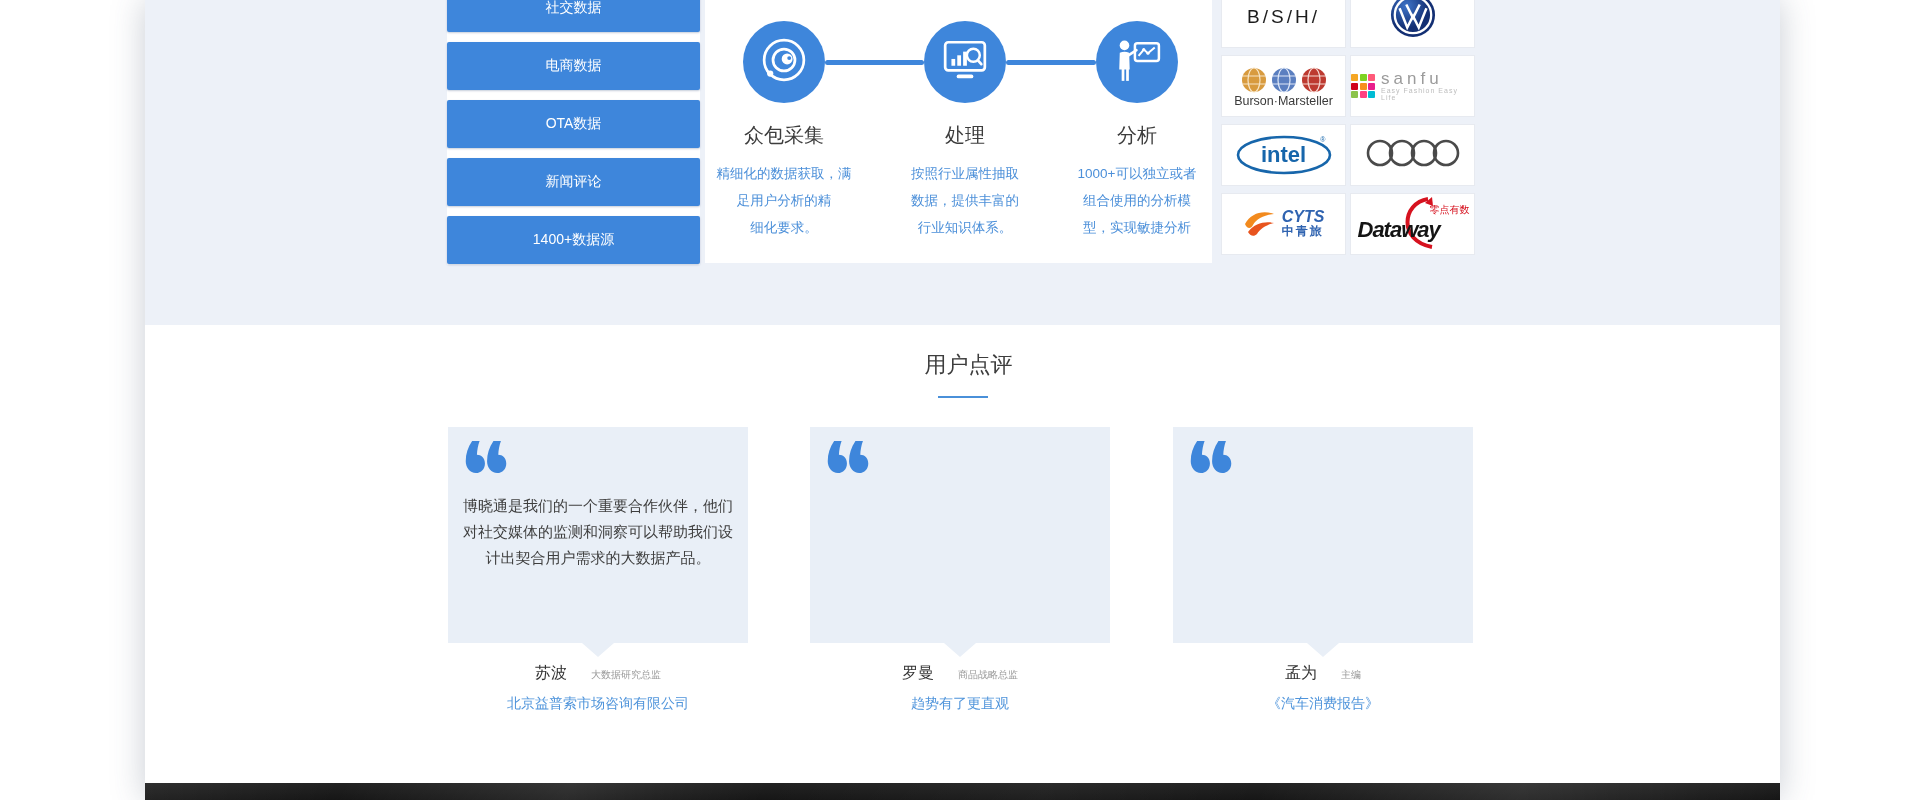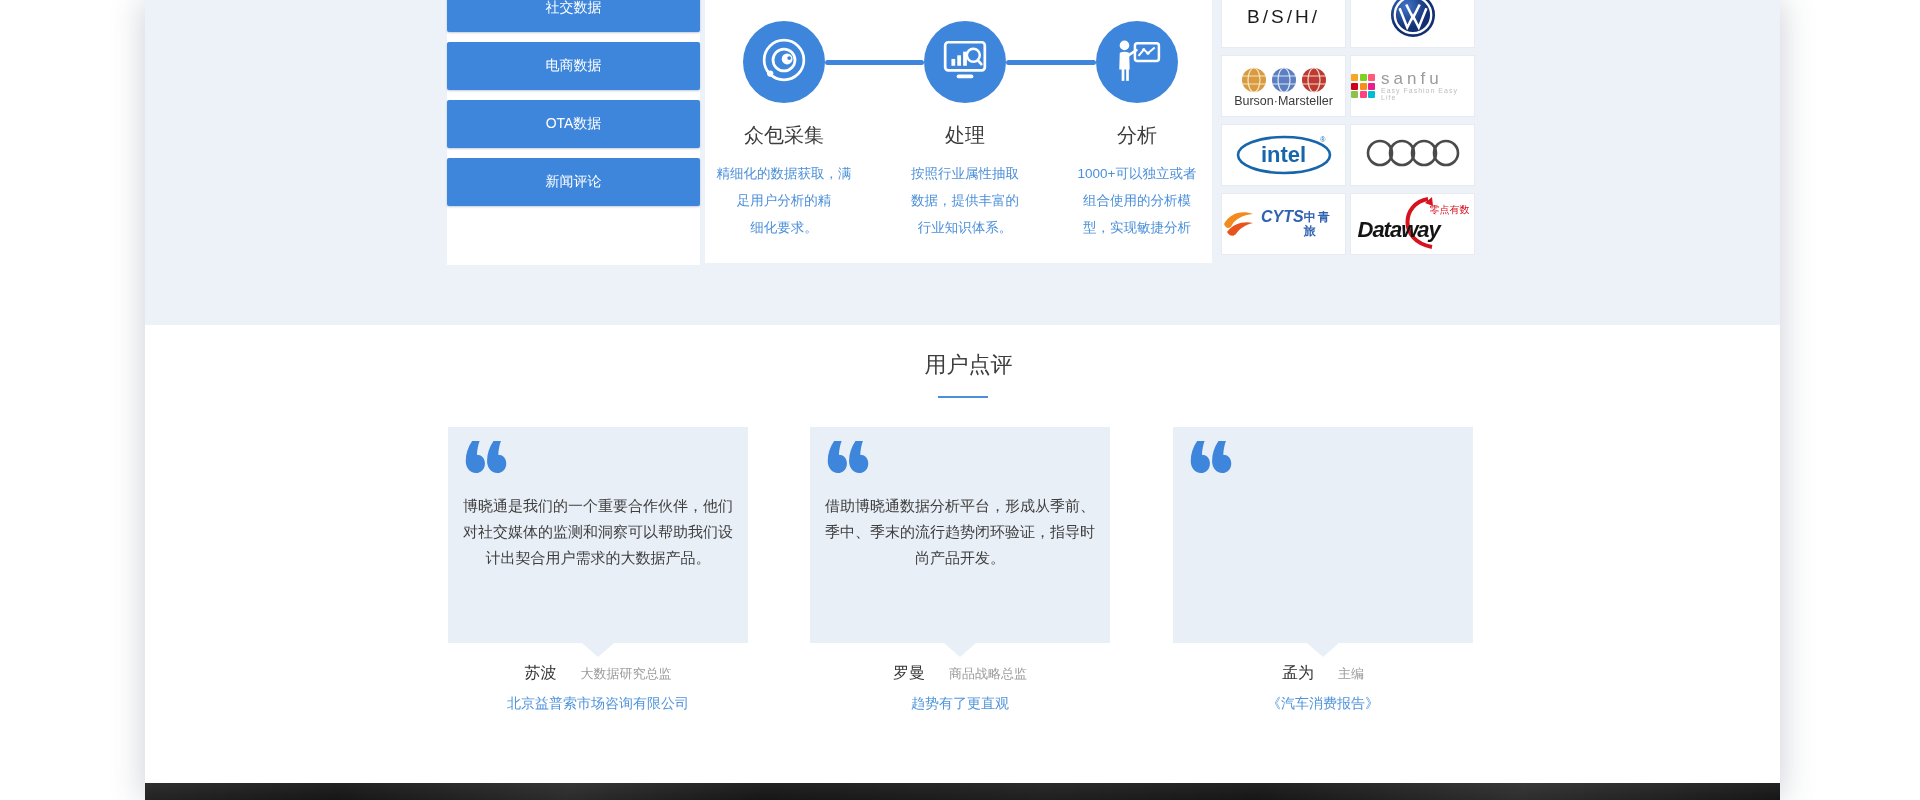--- a/index.html
+++ b/index.html
@@ -37,41 +37,41 @@
   .burson-text { font-size:12.5px; color:#3a3a3a; margin-top:1px; }
   .sanfu-wrap { display:flex; align-items:center; gap:6px; }
   .sanfu-squares { display:grid; grid-template-columns:repeat(3,7px); grid-auto-rows:7px; gap:1.5px; }
   .sanfu-squares span { display:block; border-radius:1px; }
   .sanfu-name { font-size:17px; letter-spacing:4px; color:#9b9b9b; line-height:16px; }
   .sanfu-tag { font-size:7px; color:#bdbdbd; letter-spacing:1px; }
   .intel-wrap { position:relative; width:100px; height:46px; display:flex; align-items:center; justify-content:center; }
   .intel-text { font-size:22px; color:#1766ab; font-weight:600; letter-spacing:0; }
   .intel-reg { position:absolute; right:8px; top:4px; font-size:7px; color:#1766ab; }
   .cyts-wrap { display:flex; align-items:center; gap:5px; }
-  .cyts-texts { display:flex; flex-direction:row; line-height:14px; }
+  .cyts-texts { display:flex; flex-direction:column; line-height:14px; }
   .cyts-name { font-size:16px; font-weight:bold; font-style:italic; color:#2f63b0; }
   .cyts-sub { font-size:12px; font-weight:bold; color:#2f63b0; letter-spacing:2px; }
   .dataway-wrap { position:relative; width:118px; height:54px; }
   .dataway-name { position:absolute; left:4px; top:20px; font-size:22px; font-weight:bold;
     font-style:italic; color:#141414; letter-spacing:-1px; }
   .dataway-sub { position:absolute; right:2px; top:6px; font-size:10px; font-weight:normal; color:#d6121f; }
 
   
   .reviews { position:absolute; left:0; top:325px; width:1635px; height:458px; background:#fff; }
   .reviews-title { position:absolute; top:25px; width:100%; text-align:center; font-size:22px; color:#3d3d3d;padding-left:12px; }
   .reviews-underline { position:absolute; top:71px; left:50%; margin-left:-25px; width:50px; height:2px; background:#4a90d9; }
   .review-card { position:absolute; top:102px; width:300px; height:216px; background:#e9eff7; }
   .card-tail { position:absolute; top:318px; width:0; height:0;
     border-left:16px solid transparent; border-right:16px solid transparent; border-top:14px solid #e9eff7; }
   .quote-mark { position:absolute; left:16px; top:14px; }
   .quote-text { position:absolute; top:66px; left:10px; right:10px; text-align:center;
     font-size:15px; line-height:26px; color:#3e3e3e; }
   .reviewer-line { position:absolute; top:338px; width:300px; text-align:center; }
   .reviewer-name { font-size:16px; color:#333; }
-  .reviewer-title { font-size:13px; color:#9a9a9a; margin-left:24px; }
+  .reviewer-title { font-size:10px; color:#9a9a9a; margin-left:24px; }
   .reviewer-company { position:absolute; top:370px; width:300px; text-align:center;
     font-size:14px; color:#4f94db; cursor:pointer; }
 
   
   .footer-band { position:absolute; left:0; bottom:0; width:1635px; height:17px;
     background-image:
       linear-gradient(115deg, rgba(255,255,255,.06) 0%, transparent 12%, rgba(255,255,255,.09) 26%,
         transparent 38%, rgba(255,255,255,.04) 55%, transparent 68%, rgba(255,255,255,.10) 84%, transparent 100%),
       linear-gradient(#222,#161616); }
 </style>
@@ -81,20 +81,21 @@
 <div class="stage">
   <div class="page">
 
     <div class="top-band">
 
       <div class="btn-backing"></div>
       <div class="src-btn" style="top:-16px">社交数据</div>
       <div class="src-btn" style="top:42px">电商数据</div>
       <div class="src-btn" style="top:100px">OTA数据</div>
       <div class="src-btn" style="top:158px">新闻评论</div>
+      <div class="src-btn" style="top:216px">1400+数据源</div>
 
       <div class="process-panel">
         <div class="connector" style="left:120px; width:99px;"></div>
         <div class="connector" style="left:301px; width:90px;"></div>
 
         <div class="step" style="left:-21px;">
           <div class="step-circle">
             <span>
               <svg width="46" height="46" viewBox="0 0 44 44">
                 <circle cx="22" cy="22" r="19" fill="none" stroke="#fff" stroke-width="2.6"></circle>
@@ -280,21 +281,20 @@
       </div>
       <div class="reviewer-company" style="left:303px;">北京益普索市场咨询有限公司</div>
 
       <div class="review-card" style="left:665px;">
         <span class="quote-mark">
           <svg width="44" height="32" viewBox="0 0 38 30">
             <path d="M13 0 L6 0 C2 6 0 12 0 19 C0 25 4 30 9.5 30 C14.5 30 18 26 18 21 C18 16 14.5 13 10.5 13 C10.7 8.5 11.5 4 13 0 Z" fill="#3e86db"></path>
             <path transform="translate(20,0)" d="M13 0 L6 0 C2 6 0 12 0 19 C0 25 4 30 9.5 30 C14.5 30 18 26 18 21 C18 16 14.5 13 10.5 13 C10.7 8.5 11.5 4 13 0 Z" fill="#3e86db"></path>
           </svg>
         </span>
-        <div class="quote-text">借助博晓通数据分析平台，形成从季前、<br>季中、季末的流行趋势闭环验证，指导时<br>尚产品开发。</div>
       </div>
       <div class="card-tail" style="left:799px;"></div>
       <div class="reviewer-line" style="left:665px;">
         <span class="reviewer-name">罗曼</span><span class="reviewer-title">商品战略总监</span>
       </div>
       <div class="reviewer-company" style="left:665px;">趋势有了更直观</div>
 
       <div class="review-card" style="left:1028px;">
         <span class="quote-mark">
           <svg width="44" height="32" viewBox="0 0 38 30">

